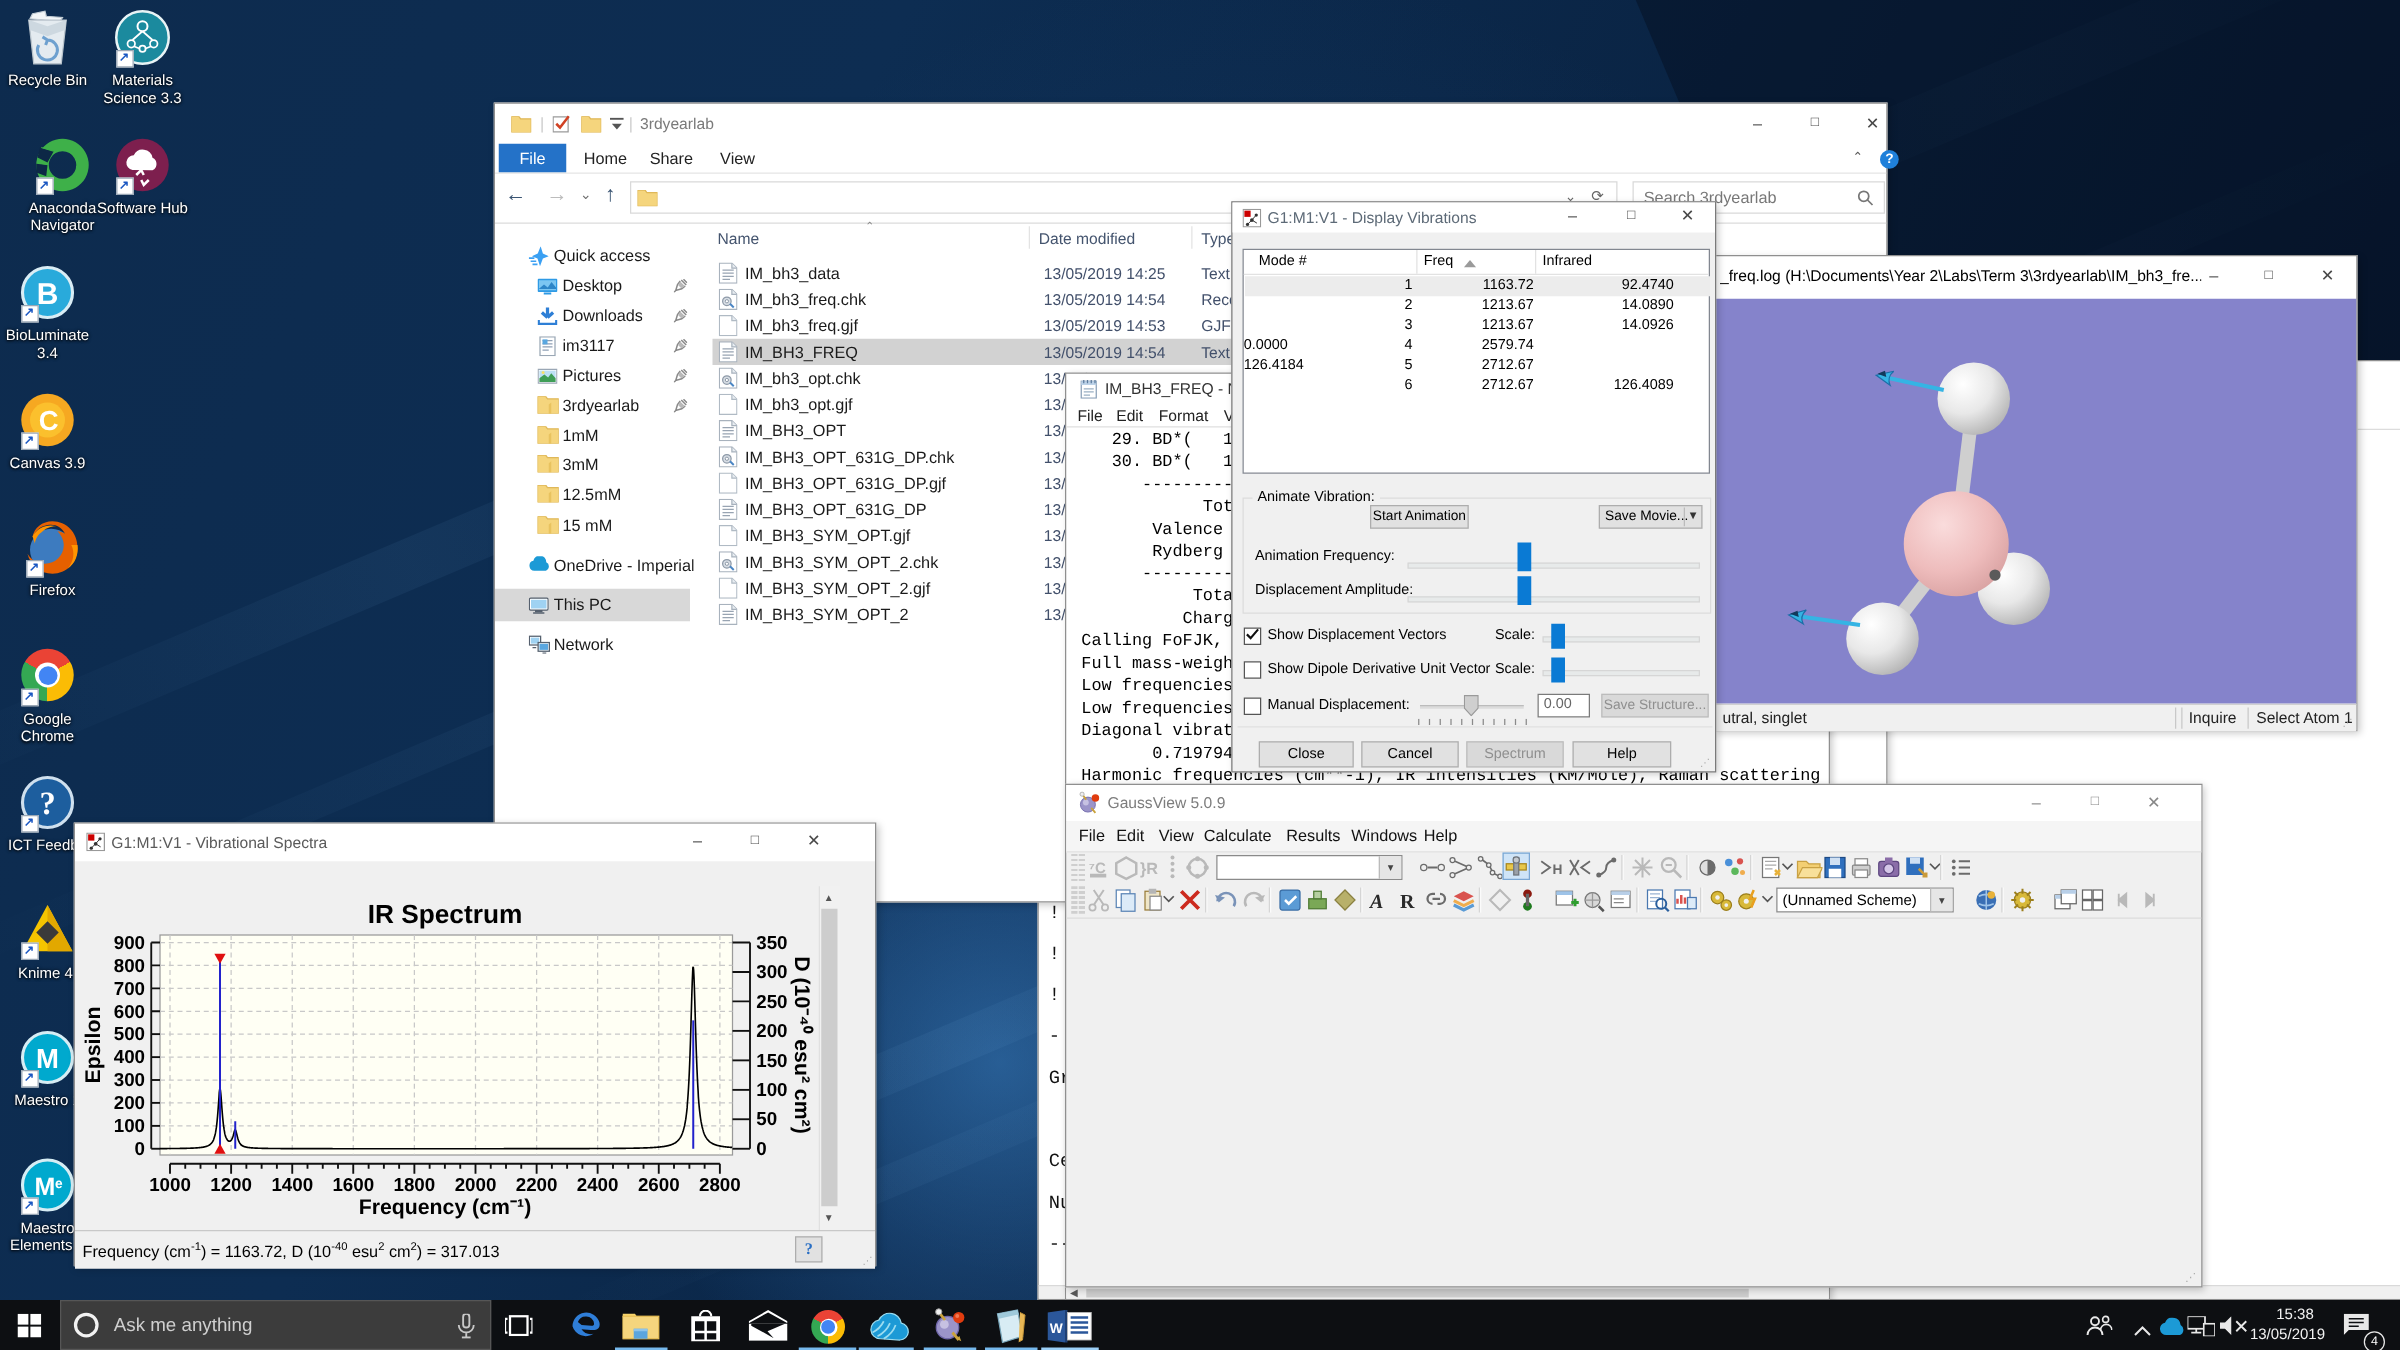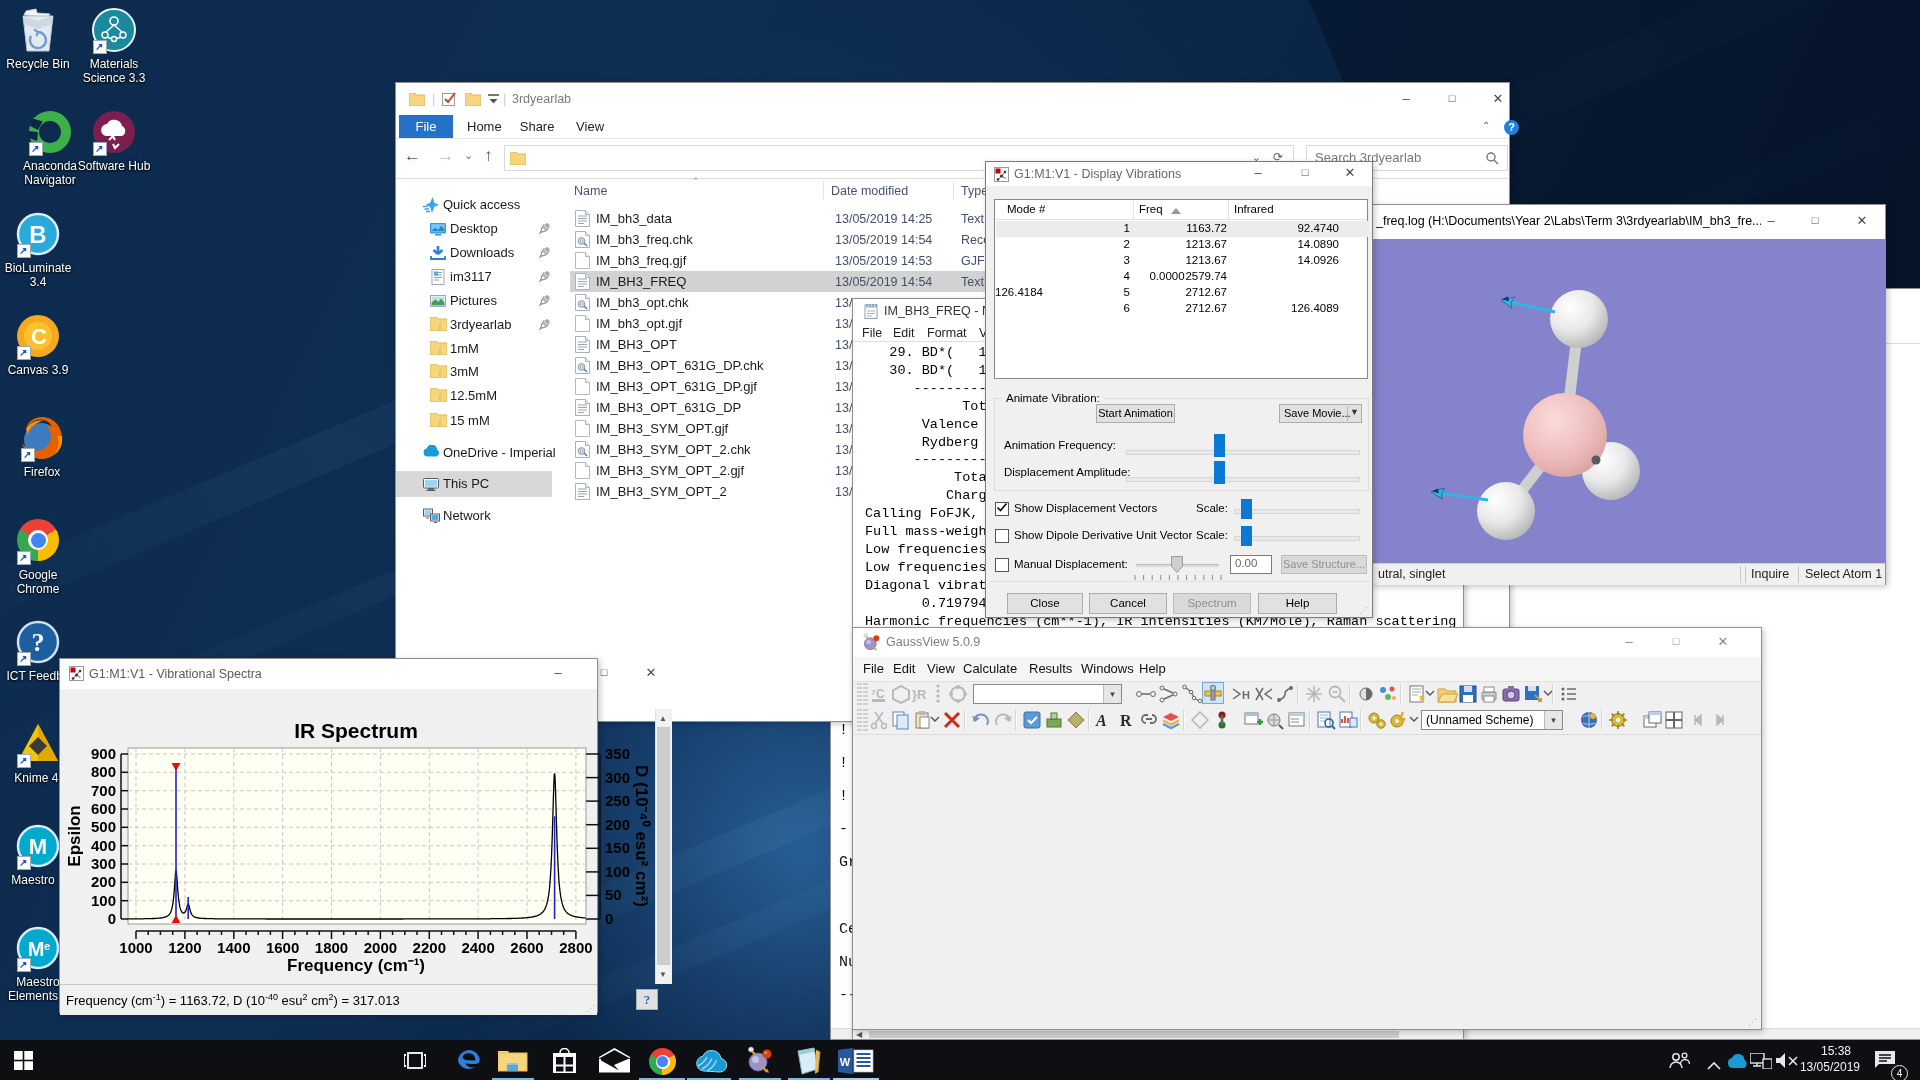--- a/index.html
+++ b/index.html
@@ -552,21 +552,21 @@
         <div style="position:absolute;left:0;top:22px;width:232px;text-align:right;">1163.72</div>
         <div style="position:absolute;left:0;top:22px;width:344px;text-align:right;">92.4740</div>
         <div style="position:absolute;left:0;top:38px;width:135px;text-align:right;">2</div>
         <div style="position:absolute;left:0;top:38px;width:232px;text-align:right;">1213.67</div>
         <div style="position:absolute;left:0;top:38px;width:344px;text-align:right;">14.0890</div>
         <div style="position:absolute;left:0;top:54px;width:135px;text-align:right;">3</div>
         <div style="position:absolute;left:0;top:54px;width:232px;text-align:right;">1213.67</div>
         <div style="position:absolute;left:0;top:54px;width:344px;text-align:right;">14.0926</div>
         <div style="position:absolute;left:0;top:70px;width:135px;text-align:right;">4</div>
         <div style="position:absolute;left:0;top:70px;width:232px;text-align:right;">2579.74</div>
-        <div style="position:absolute;left:0;top:70px;width:344px;text-align:center;">0.0000</div>
+        <div style="position:absolute;left:0;top:70px;width:344px;text-align:left;">0.0000</div>
         <div style="position:absolute;left:0;top:86px;width:135px;text-align:right;">5</div>
         <div style="position:absolute;left:0;top:86px;width:232px;text-align:right;">2712.67</div>
         <div style="position:absolute;left:0;top:86px;width:344px;text-align:left;">126.4184</div>
         <div style="position:absolute;left:0;top:102px;width:135px;text-align:right;">6</div>
         <div style="position:absolute;left:0;top:102px;width:232px;text-align:right;">2712.67</div>
         <div style="position:absolute;left:0;top:102px;width:344px;text-align:right;">126.4089</div>
     </div>
 
     <div style="position:absolute;left:8px;top:236px;width:373px;height:91px;border:1px solid #dcdcdc;"></div>
     <div style="position:absolute;left:16px;top:230px;background:#f0f0f0;padding:0 4px;">Animate Vibration:</div>
@@ -909,21 +909,21 @@
       <div style="position:absolute;left:834px;top:81px;width:22px;height:22px;"><svg width="22" height="22">
           <path d="M14 6 L8 11 L14 16 z M8 6 v10" fill="#b9b9b9" stroke="#b9b9b9" stroke-width="1.5"></path>
         </svg></div>
       <div style="position:absolute;left:856px;top:81px;width:22px;height:22px;"><svg width="22" height="22">
           <path d="M8 6 L14 11 L8 16 z M14 6 v10" fill="#b9b9b9" stroke="#b9b9b9" stroke-width="1.5"></path>
         </svg></div>
     <div style="position:absolute;left:0;top:106px;width:100%;border-top:1px solid #dcdcdc;"></div>
     <div style="position:absolute;right:4px;bottom:2px;color:#aaa;font-size:9px;">⋰</div>
   </div>
 
-  <div id="ir" class="win" style="left:59px;top:658px;width:539px;height:355px;background:#f0f0f0;">
+  <div id="ir" class="win" style="left:59px;top:658px;width:642px;height:355px;background:#f0f0f0;">
     <div style="position:absolute;left:0;top:0;width:100%;height:30px;background:#fff;"></div>
     <svg width="15" height="15" viewBox="0 0 15 15" style="position:absolute;left:9px;top:7px;">
       <rect x="0.5" y="0.5" width="14" height="14" fill="#fff" stroke="#999"></rect>
       <rect x="1.5" y="1.5" width="5" height="5" fill="#c00"></rect>
       <circle cx="7.5" cy="9" r="1.5" fill="#333"></circle>
         <circle cx="11" cy="5" r="1.3" fill="#333"></circle>
         <circle cx="4" cy="12.5" r="1.3" fill="#333"></circle>
       <path d="M7.5 9 L11 5 M7.5 9 L4 12.5 M7.5 9 L11.5 11.5" stroke="#333" stroke-width=".8"></path>
     </svg>
     <div style="position:absolute;left:29px;top:8px;font-size:12.5px;color:#5a5a5a;">G1:M1:V1 - Vibrational Spectra</div>
@@ -1063,20 +1063,30 @@
     </div>
   </div>
 
   <div id="bar">
     <div class="ab" style="left:14px;top:11px;"><svg width="19" height="19" viewBox="0 0 19 19">
       <rect x="0" y="0" width="8.7" height="8.7" fill="#fff"></rect>
           <rect x="10.3" y="0" width="8.7" height="8.7" fill="#fff"></rect>
       <rect x="0" y="10.3" width="8.7" height="8.7" fill="#fff"></rect>
           <rect x="10.3" y="10.3" width="8.7" height="8.7" fill="#fff"></rect>
     </svg></div>
+    <div class="ab" style="left:48px;width:345px;background:#3c3c3c;border:1px solid #565656;box-sizing:border-box;">
+      <svg width="22" height="22" viewBox="0 0 22 22" style="position:absolute;left:9px;top:8px;">
+        <circle cx="11" cy="11" r="8.6" fill="none" stroke="#f2f2f2" stroke-width="2.6"></circle>
+        </svg>
+      <span style="position:absolute;left:42px;top:11px;color:#cfcfcf;font-size:15px;">Ask me anything</span>
+      <svg width="14" height="20" viewBox="0 0 14 20" style="position:absolute;right:12px;top:10px;">
+        <rect x="4.5" y="0" width="5" height="11" rx="2.5" fill="none" stroke="#c8c8c8" stroke-width="1.5"></rect>
+        <path d="M1 9 a6 6 0 0 0 12 0 M7 15 v4 M3.5 19 h7" fill="none" stroke="#c8c8c8" stroke-width="1.5"></path>
+        </svg>
+    </div>
     <div class="ab" style="left:404px;top:12px;"><svg width="22" height="17" viewBox="0 0 22 17">
       <rect x="4" y="1" width="14" height="15" fill="none" stroke="#fff" stroke-width="1.8"></rect>
       <path d="M2 3 L0 3 L0 14 L2 14 M20 3 L22 3 L22 14 L20 14" stroke="#fff" stroke-width="1.8" fill="none"></path>
     </svg></div>
     <div class="ab" style="left:456px;top:8px;"><svg width="26" height="26" viewBox="0 0 26 26">
       <path d="M2 13 a11 11 0 0 1 21.5 -3.2 c.5 2 .2 3.6 -.6 4.6 -1.4 1.7 -4 1.8 -6.3 1.6 l-7.4 -.6 c2 3.2 6 4.6 9.6 3.6 a11 11 0 0 1 -16.8 -6z M9.3 12 l7.8 .6 c1.6 .1 2.4 -.4 2.1 -2 a6.7 6.7 0 0 0 -12.9 -1z" fill="#2f7ed8"></path>
       <path d="M2.5 10 C5 4.5 11 1.5 17 3.5 21 5 23.7 8.5 23.6 12 23.5 14.5 21.5 15.6 18.3 15.4 l-9.1 -.7 c1.5 3.7 6.3 5.4 10.3 4.1 -2.6 3.6 -7.7 5 -12.1 3.2 C2.7 20.2 .4 15 2.5 10 Z" fill="none"></path>
     </svg></div>
     <div class="ab" style="left:498px;top:9px;"><svg width="30" height="23" viewBox="0 0 30 23">
       <path d="M0 2 L10 2 L12 5 L0 5 Z" fill="#f7d36a"></path>

